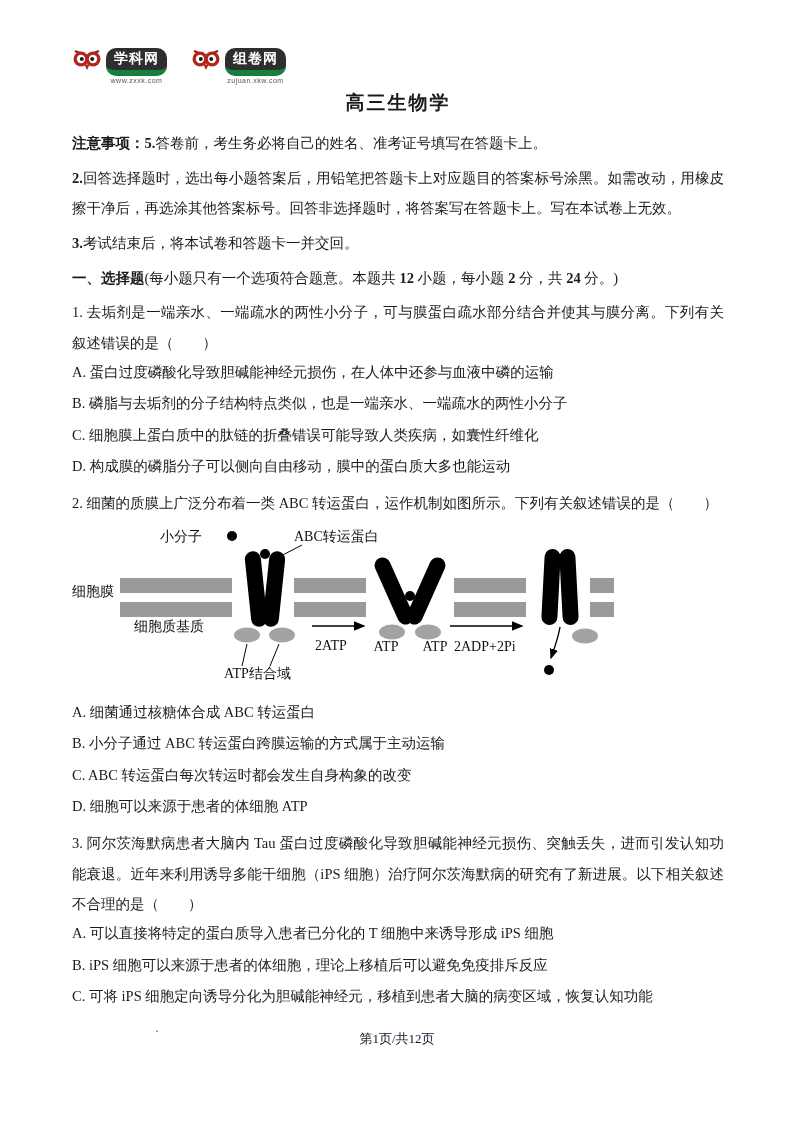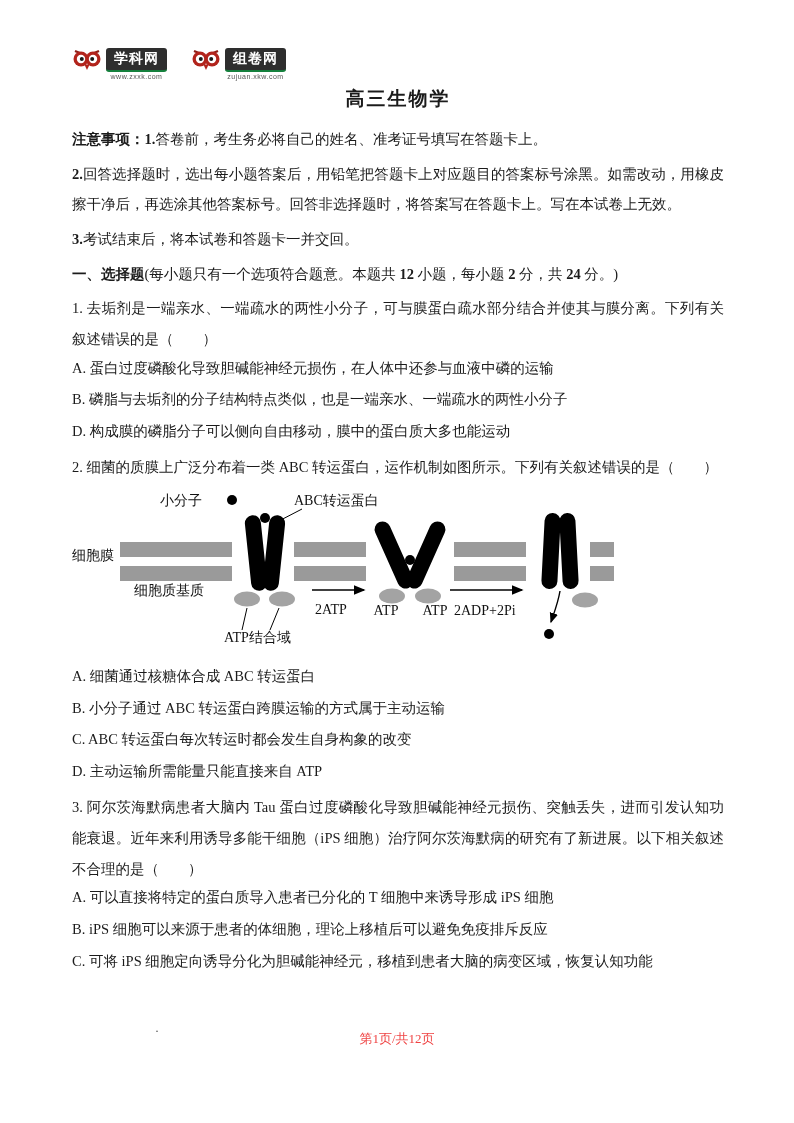--- a/index.html
+++ b/index.html
@@ -9,23 +9,23 @@
     font-family:"Liberation Serif","DejaVu Serif",serif; color:#1b1b1b; overflow:hidden;
   }
   .content { padding:48px 70px 0 72px; }
 
   
   .logos { display:flex; gap:24px; align-items:flex-start; margin-bottom:6px; }
   .logo { display:flex; align-items:flex-start; gap:4px; }
   .logo-col { display:flex; flex-direction:column; align-items:center; }
   .logo-badge {
     background:#2e2e2e; color:#fff; font-weight:bold; font-size:14px;
-    padding:2px 8px 3px; border-radius:3px; letter-spacing:1px;
+    padding:2px 8px 3px; border-radius:10px; letter-spacing:1px;
     font-family:"Liberation Sans","DejaVu Sans",sans-serif; line-height:1.2;
-    border-bottom:2px solid #15803d;
+    border-bottom:6px solid #15803d;
   }
   .logo-url {
     font-size:7px; color:#555; margin-top:1px;
     font-family:"Liberation Sans","DejaVu Sans",sans-serif; letter-spacing:0.5px;
   }
 
   .doc-title { text-align:center; font-size:19px; font-weight:bold; letter-spacing:2px; margin:4px 0 12px; }
 
   .para { font-size:14.5px; line-height:2.12; text-align:justify; margin-bottom:4px; }
   .para b.np { font-weight:bold; }
@@ -34,21 +34,21 @@
   .question { margin-top:2px; }
   .stem { font-size:14.5px; line-height:2.12; text-align:justify; margin-bottom:3px; }
   .option { font-size:14.5px; line-height:1.45; margin-bottom:10.5px; text-align:justify; }
 
   .diagram { width:560px; margin:4px 0 10px 0; }
   .diagram svg text { font-size:14px; fill:#111; font-family:"Liberation Serif","DejaVu Serif",serif; }
   .diagram svg text.mid { text-anchor:middle; }
 
   .footer {
     position:absolute; top:1030px; left:0; width:100%;
-    text-align:center; font-size:13px; color:#ef4444;
+    text-align:center; font-size:13px; color:#0f172a;
   }
   .footer-mark { position:absolute; top:1024px; left:155px; font-size:12px; color:#444; }
 </style>
 </head>
 <body>
 
 <div class="page">
   <div class="content">
 
     <div class="logos">
@@ -85,30 +85,31 @@
         </span>
         <span class="logo-col">
           <span class="logo-badge">组卷网</span>
           <span class="logo-url">zujuan.xkw.com</span>
         </span>
       </div>
     </div>
 
     <h1 class="doc-title">高三生物学</h1>
 
-    <p class="para"><b class="np">注意事项：1.</b><span>答卷前，考生务必将自己的姓名、准考证号填写在答题卡上。</span></p>
+    <p class="para"><b class="np">注意事项：5.</b><span>答卷前，考生务必将自己的姓名、准考证号填写在答题卡上。</span></p>
     <p class="para"><b class="np">2.</b><span>回答选择题时，选出每小题答案后，用铅笔把答题卡上对应题目的答案标号涂黑。如需改动，用橡皮擦干净后，再选涂其他答案标号。回答非选择题时，将答案写在答题卡上。写在本试卷上无效。</span></p>
     <p class="para"><b class="np">3.</b><span>考试结束后，将本试卷和答题卡一并交回。</span></p>
 
     <p class="para section-title"><b>一、选择题</b><span>(每小题只有一个选项符合题意。本题共 </span><b>12</b><span> 小题，每小题 </span><b>2</b><span> 分，共 </span><b>24</b><span> 分。)</span></p>
 
     <div class="question">
       <p class="stem">1. 去垢剂是一端亲水、一端疏水的两性小分子，可与膜蛋白疏水部分结合并使其与膜分离。下列有关叙述错误的是（　　）</p>
       <p class="option">A. 蛋白过度磷酸化导致胆碱能神经元损伤，在人体中还参与血液中磷的运输</p>
       <p class="option">B. 磷脂与去垢剂的分子结构特点类似，也是一端亲水、一端疏水的两性小分子</p>
+      <p class="option">C. 细胞膜上蛋白质中的肽链的折叠错误可能导致人类疾病，如囊性纤维化</p>
       <p class="option">D. 构成膜的磷脂分子可以侧向自由移动，膜中的蛋白质大多也能运动</p>
     </div>
 
     <div class="question">
       <p class="stem">2. 细菌的质膜上广泛分布着一类 ABC 转运蛋白，运作机制如图所示。下列有关叙述错误的是（　　）</p>
 
       <div class="diagram">
         <svg width="560" height="165" viewBox="0 0 560 165">
           <defs>
             <marker id="ah" markerWidth="9" markerHeight="8" refX="6.5" refY="3" orient="auto">
@@ -168,21 +169,21 @@
           </g>
 
           <text x="0" y="73">细胞膜</text>
           <text x="62" y="108">细胞质基质</text>
         </svg>
       </div>
 
       <p class="option">A. 细菌通过核糖体合成 ABC 转运蛋白</p>
       <p class="option">B. 小分子通过 ABC 转运蛋白跨膜运输的方式属于主动运输</p>
       <p class="option">C. ABC 转运蛋白每次转运时都会发生自身构象的改变</p>
-      <p class="option">D. 主动运输所需能量只能直接来自 ATP</p>
+      <p class="option">D. 细胞可以来源于患者的体细胞 ATP</p>
     </div>
 
     <div class="question">
       <p class="stem">3. 阿尔茨海默病患者大脑内 Tau 蛋白过度磷酸化导致胆碱能神经元损伤、突触丢失，进而引发认知功能衰退。近年来利用诱导多能干细胞（iPS 细胞）治疗阿尔茨海默病的研究有了新进展。以下相关叙述不合理的是（　　）</p>
       <p class="option">A. 可以直接将特定的蛋白质导入患者已分化的 T 细胞中来诱导形成 iPS 细胞</p>
       <p class="option">B. iPS 细胞可以来源于患者的体细胞，理论上移植后可以避免免疫排斥反应</p>
       <p class="option">C. 可将 iPS 细胞定向诱导分化为胆碱能神经元，移植到患者大脑的病变区域，恢复认知功能</p>
     </div>
 
   </div>

